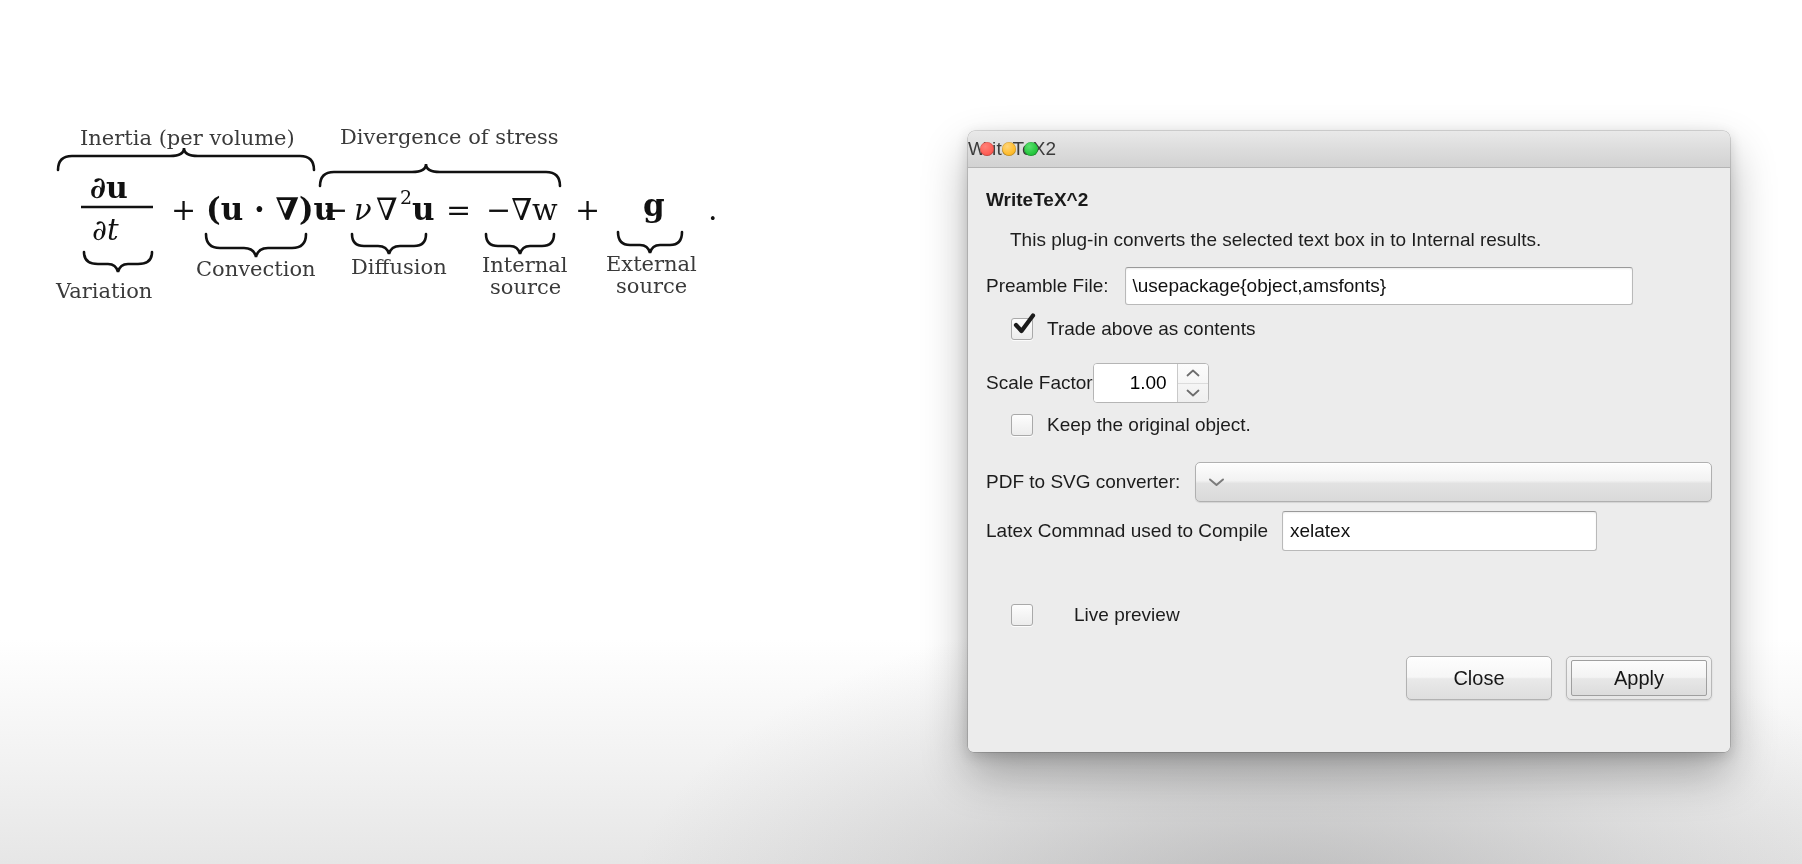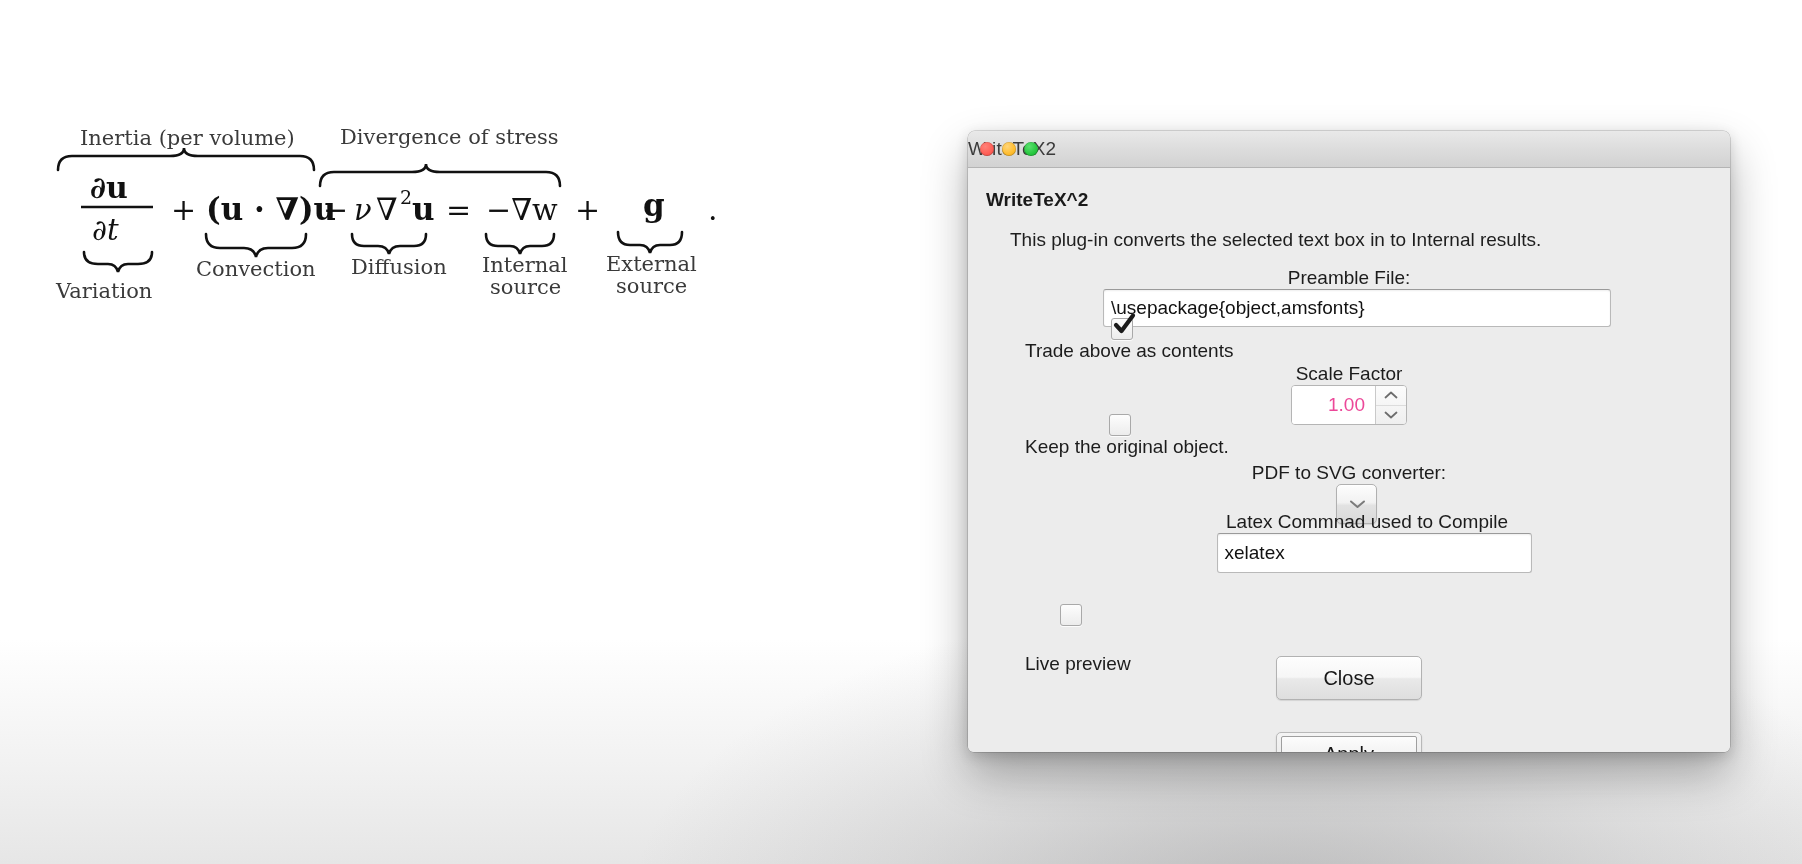--- a/index.html
+++ b/index.html
@@ -128,21 +128,20 @@
     font-size: 19px;
     color: #1e1e1e;
     white-space: nowrap;
   }
 
   
   .row {
     position: absolute;
     display: flex;
     align-items: center;
-    flex-direction: column;
   }
   .field-label {
     font-size: 19px;
     color: #1c1c1c;
     white-space: nowrap;
   }
 
   
   .text-input {
     box-sizing: border-box;
@@ -201,21 +200,21 @@
     overflow: hidden;
     box-shadow: inset 0 1px 2px rgba(0,0,0,0.06);
   }
   #scale-value {
     flex: 1 1 auto;
     display: flex;
     align-items: center;
     justify-content: flex-end;
     padding-right: 10px;
     font-size: 19px;
-    color: #ec4899;
+    color: #000000;
     background: #ffffff;
   }
   #scale-steppers {
     flex: 0 0 30px;
     display: flex;
     flex-direction: column;
     border-left: 1px solid #c9c9c9;
     background: linear-gradient(to bottom, #fcfcfc 0%, #efefef 100%);
   }
   .stepper-btn {
@@ -388,31 +387,31 @@
 
     <div class="row" style="left:18px; top:294px; width:726px;">
       <span class="field-label">PDF to SVG converter:</span>
       <div id="converter-combo" style="margin-left:15px; flex:1 1 auto;">
         <svg width="17" height="10" viewBox="0 0 17 10">
           <path d="M2 2.5 L8.5 8 L15 2.5" fill="none" stroke="#7b7b7b" stroke-width="2" stroke-linecap="round" stroke-linejoin="round"></path>
         </svg>
       </div>
     </div>
 
-    <div class="row" style="left:36px; top:343px; width:726px;">
+    <div class="row" style="left:18px; top:343px; width:726px;">
       <span class="field-label">Latex Commnad used to Compile</span>
       <div class="text-input" style="margin-left:14px; width:315px; height:40px; line-height:38px;" placeholder="">xelatex</div>
     </div>
 
     <div class="row checkbox-row" style="left:43px; top:436px;gap:27px;">
       <span class="checkbox"></span>
       <span class="checkbox-label">Live preview</span>
     </div>
 
-    <div class="row" style="left:18px; top:488px; width:726px; justify-content:flex-end; gap:32px;">
+    <div class="row" style="left:18px; top:488px; width:726px; justify-content:flex-end; gap:14px;">
       <div class="push-button" style="width:146px;">Close</div>
       <div class="push-button default-button" style="width:146px;align-items:center;">
         <span class="inner">Apply</span>
       </div>
     </div>
 
   </div>
 </div>
 
 </body></html>

